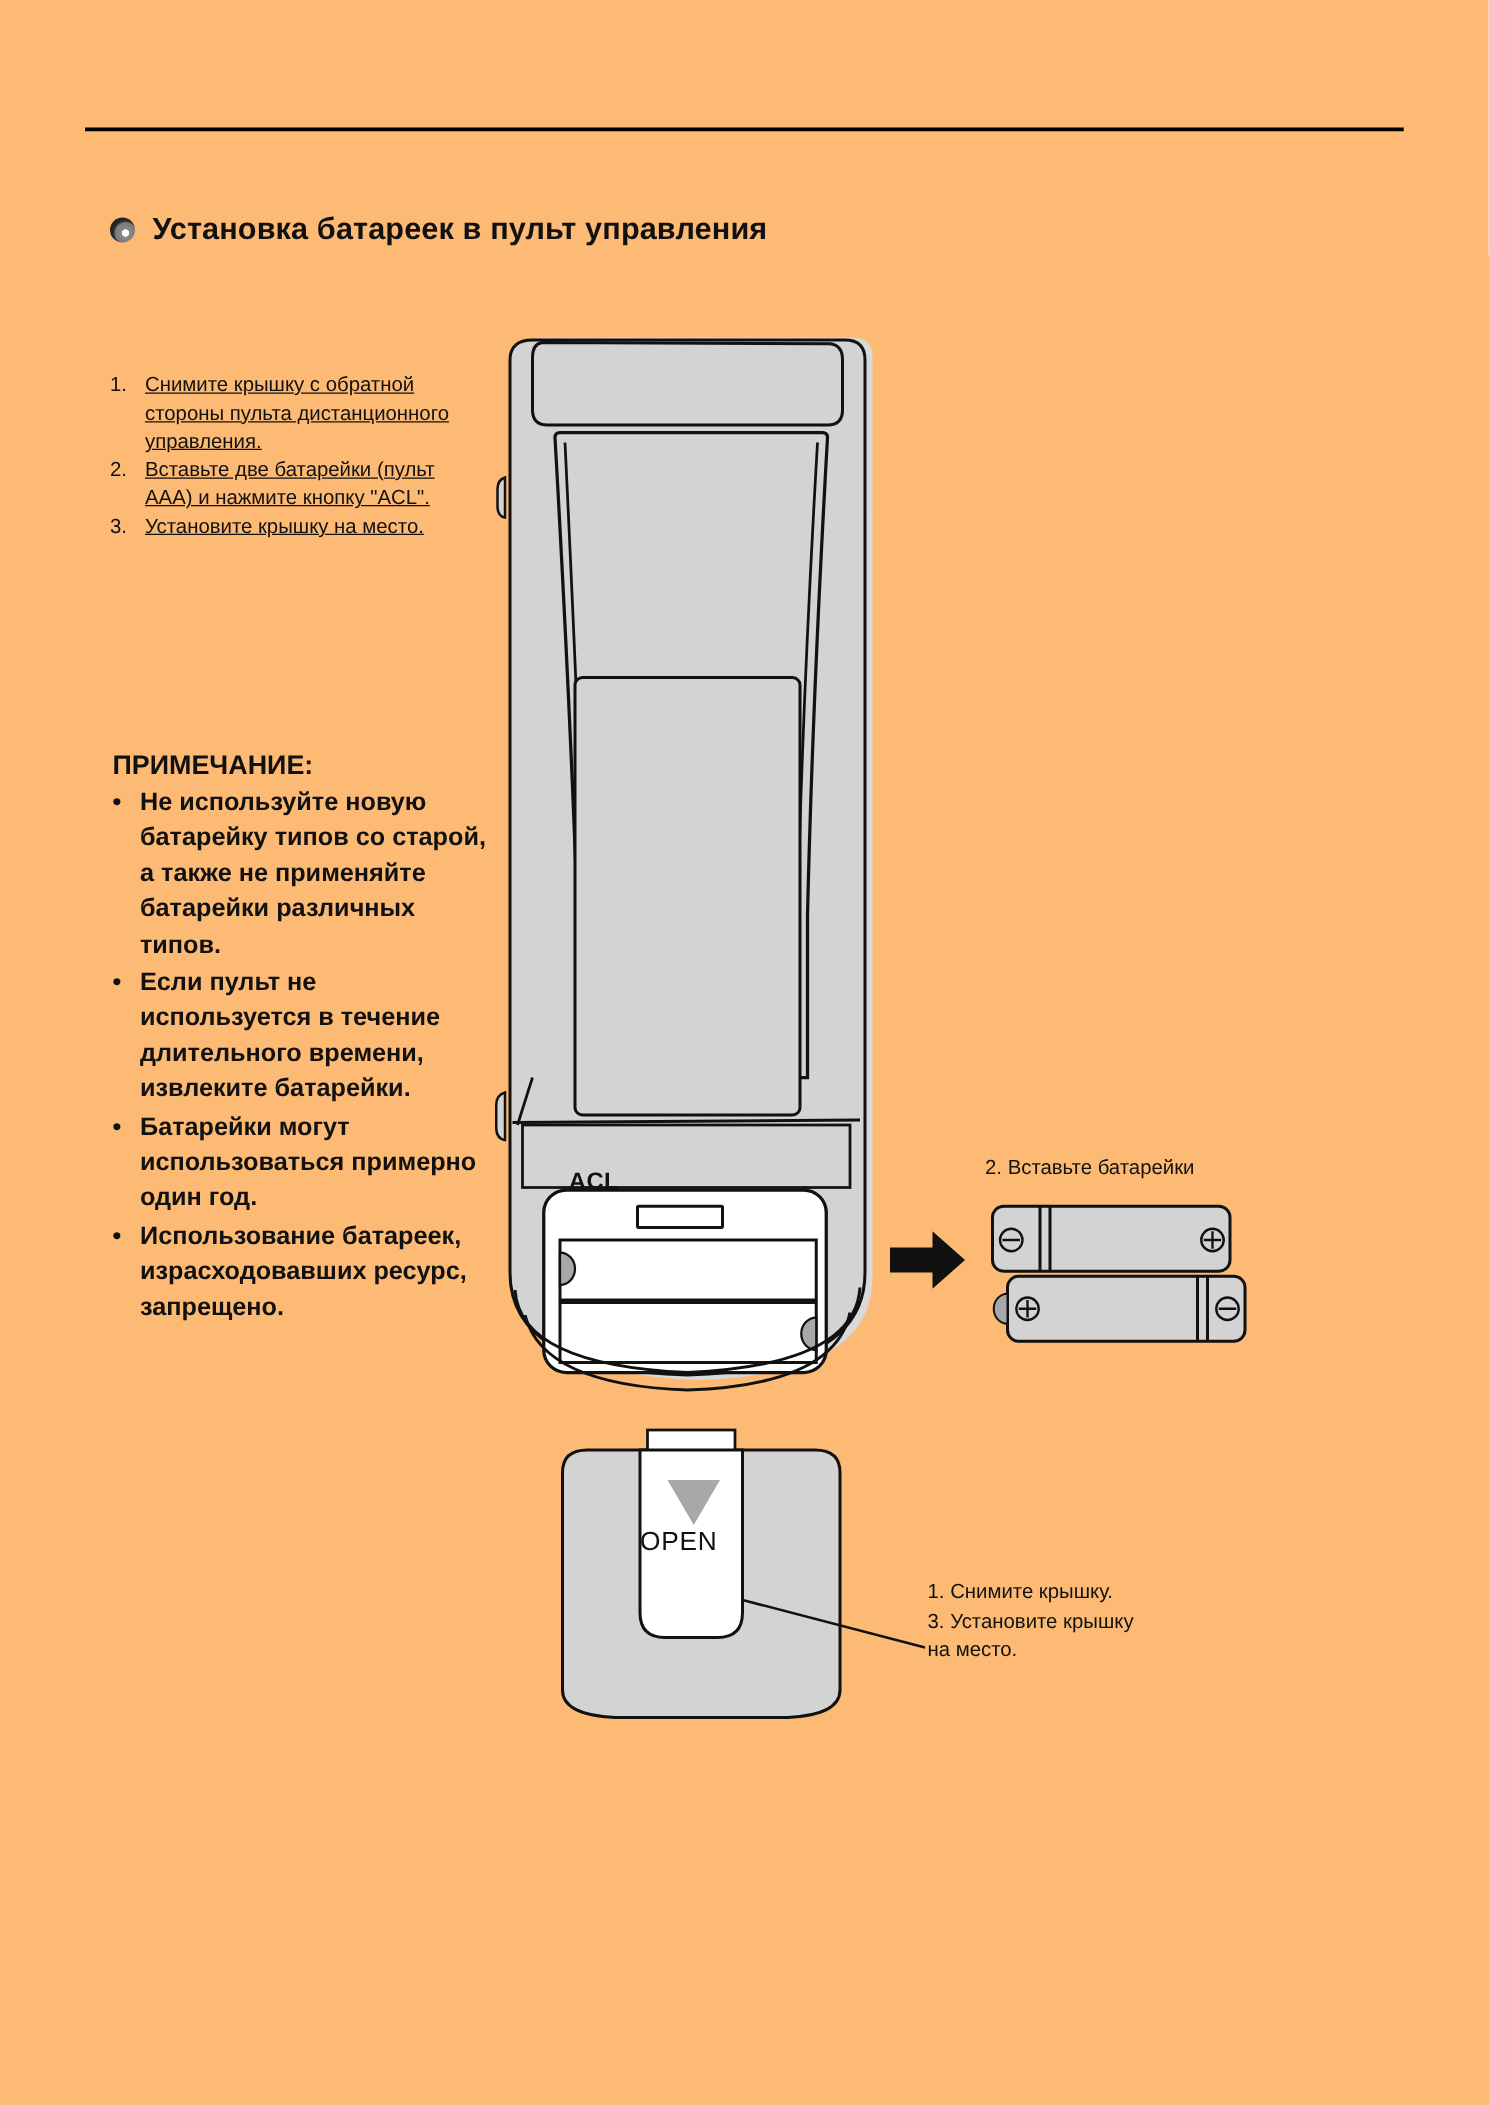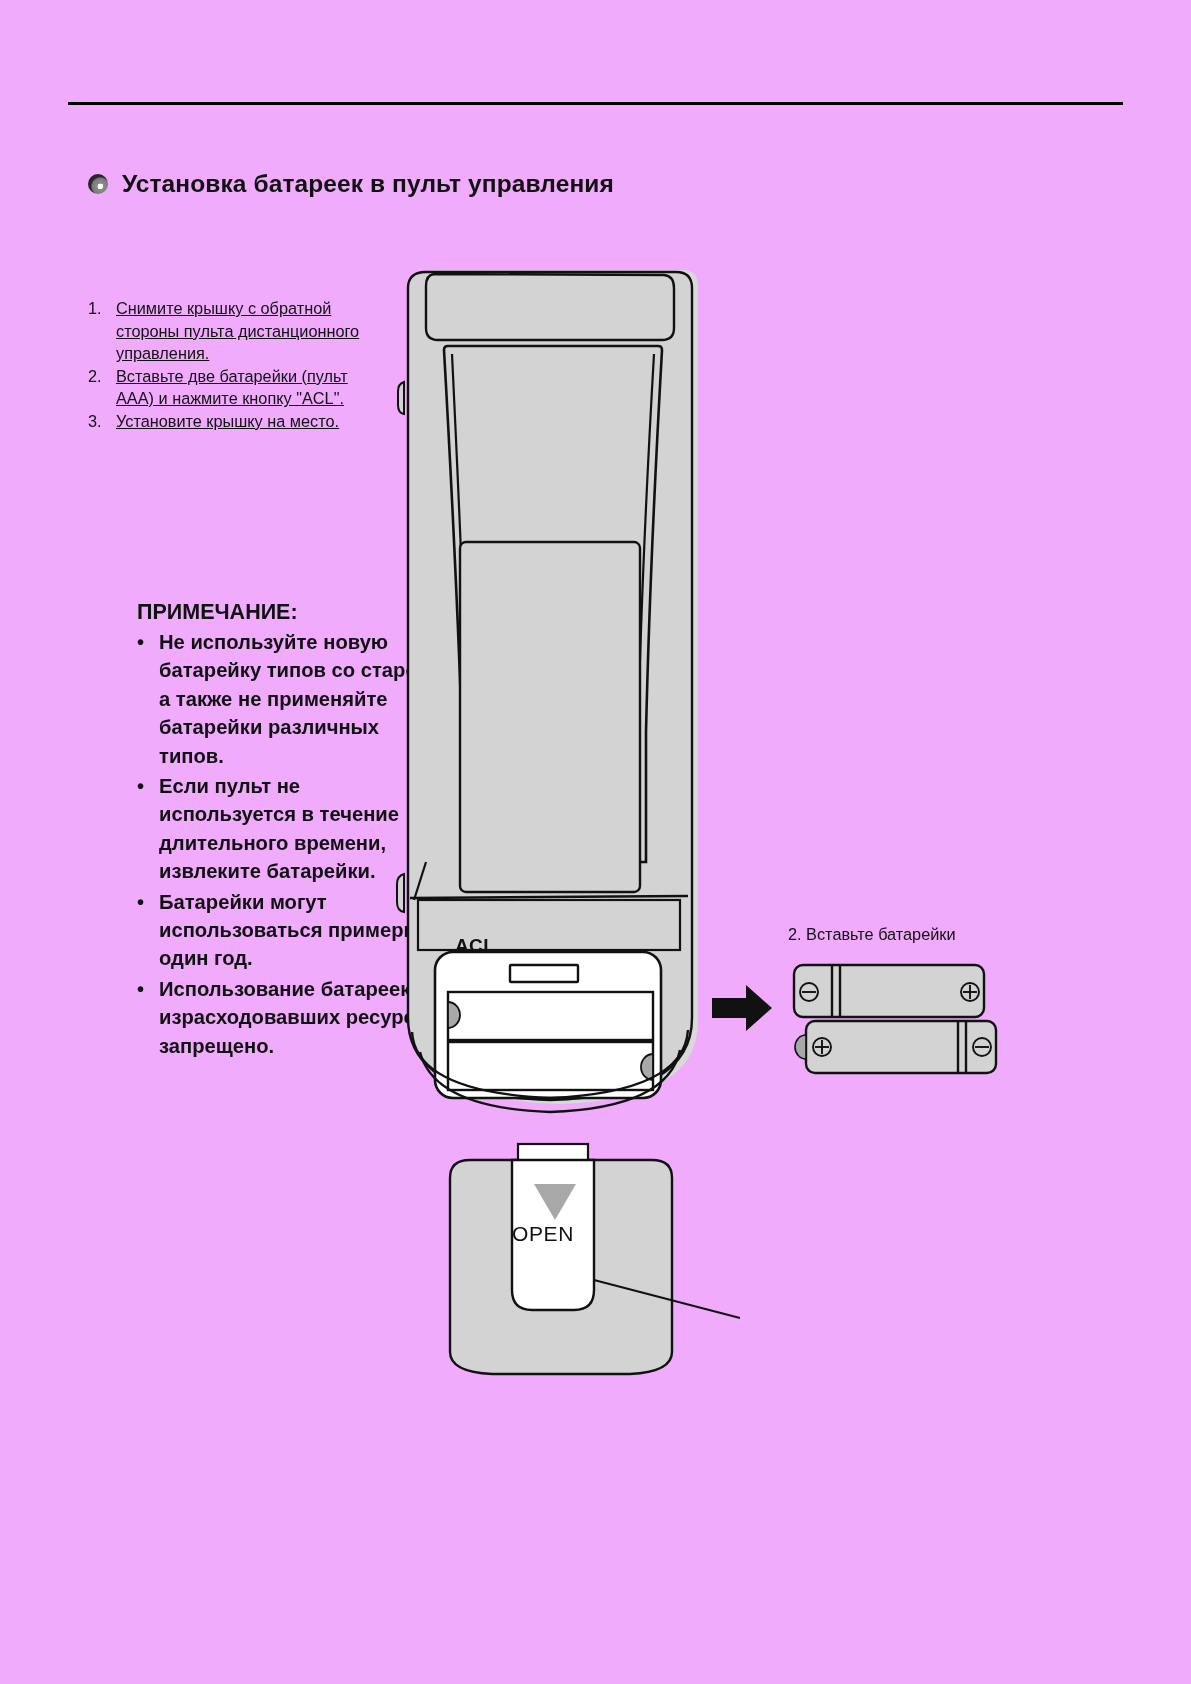--- a/index.html
+++ b/index.html
@@ -8,21 +8,21 @@
     background: #ffffff;
   }
   body {
     font-family: "Liberation Sans", sans-serif;
     color: #111111;
   }
   #page {
     position: relative;
     width: 1191px;
     height: 1684px;
-    background: #f0abfc;
+    background: #fdba74;
     overflow: hidden;
   }
 
   
   .top-rule {
     position: absolute;
     left: 68px;
     top: 102px;
     width: 1055px;
     height: 3px;
@@ -74,21 +74,20 @@
     flex: 1 1 auto;
     text-decoration: underline;
   }
 
   
   .note {
     position: absolute;
     left: 90px;
     top: 598px;
     width: 300px;
-    margin-left: 47px;
   }
   .note-title {
     font-size: 21.5px;
     font-weight: bold;
     line-height: 28px;
     margin-bottom: 2px;
   }
   .note-list {
     font-size: 20.2px;
     font-weight: bold;
@@ -296,14 +295,19 @@
 
     <path d="M 82 20 L 164 20 L 164 150 Q 164 170 144 170 L 102 170 Q 82 170 82 150 Z" fill="#ffffff" stroke="#111" stroke-width="2.4"></path>
 
     <path d="M 104 44 L 146 44 L 125 80 Z" fill="#a8a8a8" stroke="none"></path>
 
     <path d="M 164 140 L 310 178" fill="none" stroke="#111" stroke-width="2"></path>
   </svg>
 
   <div class="open-label">OPEN</div>
 
+  <div class="cover-caption">
+    <div>1. Снимите крышку.</div>
+    <div>3. Установите крышку</div>
+    <div>на место.</div>
+  </div>
 
 </div>
 
 </body></html>

